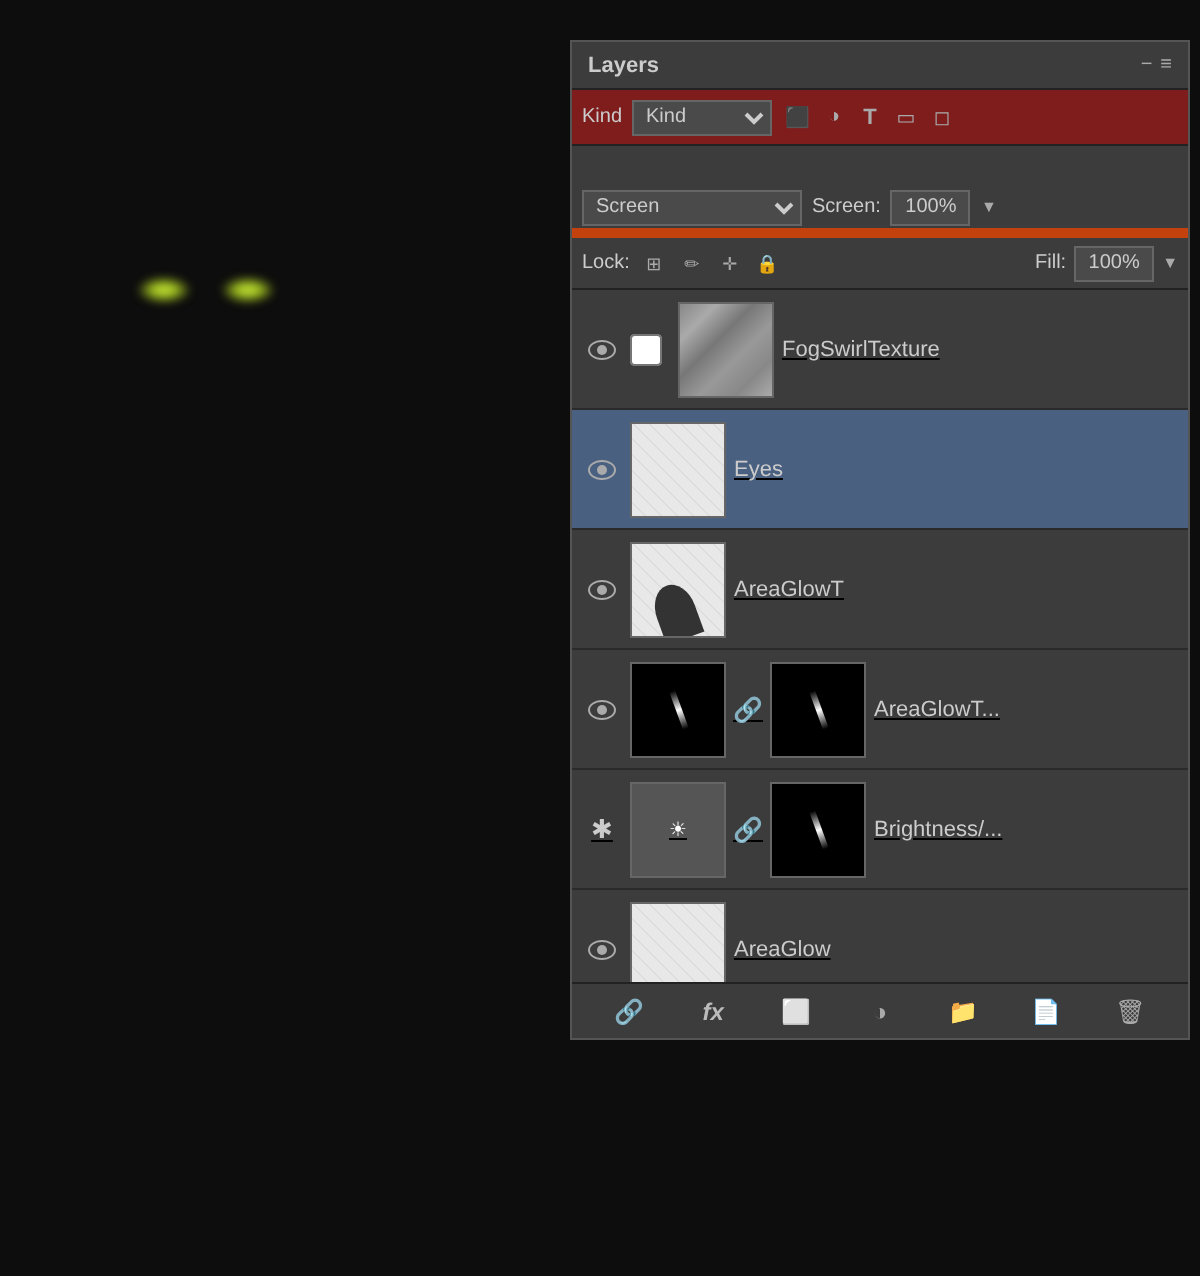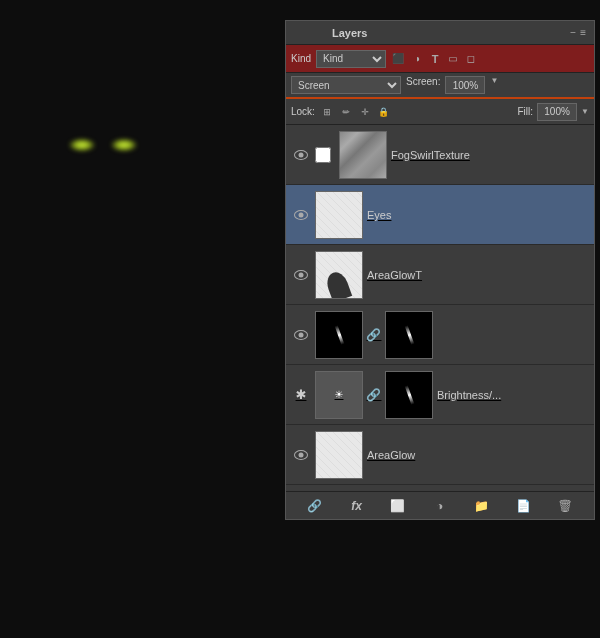--- a/index.html
+++ b/index.html
@@ -63,21 +63,20 @@
       display: flex;
       align-items: center;
       justify-content: space-between;
       height: 24px;
     }
 
     .panel-title {
       color: #ccc;
       font-size: 11px;
       font-weight: bold;
-      margin-left: 38px;
     }
 
     .panel-controls {
       display: flex;
       gap: 4px;
     }
 
     .panel-btn {
       color: #aaa;
       font-size: 10px;
@@ -126,25 +125,27 @@
       align-items: center;
       justify-content: center;
       color: #aaa;
       font-size: 10px;
       cursor: pointer;
     }
 
     
     .blend-row {
       display: flex;
+      align-items: center;
       padding: 3px 5px;
       background: #3c3c3c;
-      border-bottom: 2px solid #c2410c;
+      border-bottom: 5px solid #c2410c;
       gap: 5px;
       height: 26px;
+      margin-top: 20px;
     }
 
     .blend-select {
       background: #4a4a4a;
       border: 1px solid #666;
       color: #ccc;
       font-size: 10px;
       height: 18px;
       padding: 0 2px;
       width: 110px;
@@ -527,20 +528,21 @@
       </div>
       <div class="layer-thumbnail">
         <div class="thumb-areaglowt">
           <div class="glow-line"></div>
         </div>
       </div>
       <div class="layer-chain">🔗</div>
       <div class="layer-mask-thumbnail">
         <div class="glow-line"></div>
       </div>
+      <span class="layer-name">AreaGlowT...</span>
     </div>
 
     <div class="layer-item">
       <div class="layer-visibility">
         <span class="sun-icon">✱</span>
       </div>
       <div class="layer-thumbnail" style="background:#555;display:flex;align-items:center;justify-content:center;">
         <span style="color:#fff;font-size:10px;">☀</span>
       </div>
       <div class="layer-chain">🔗</div>

